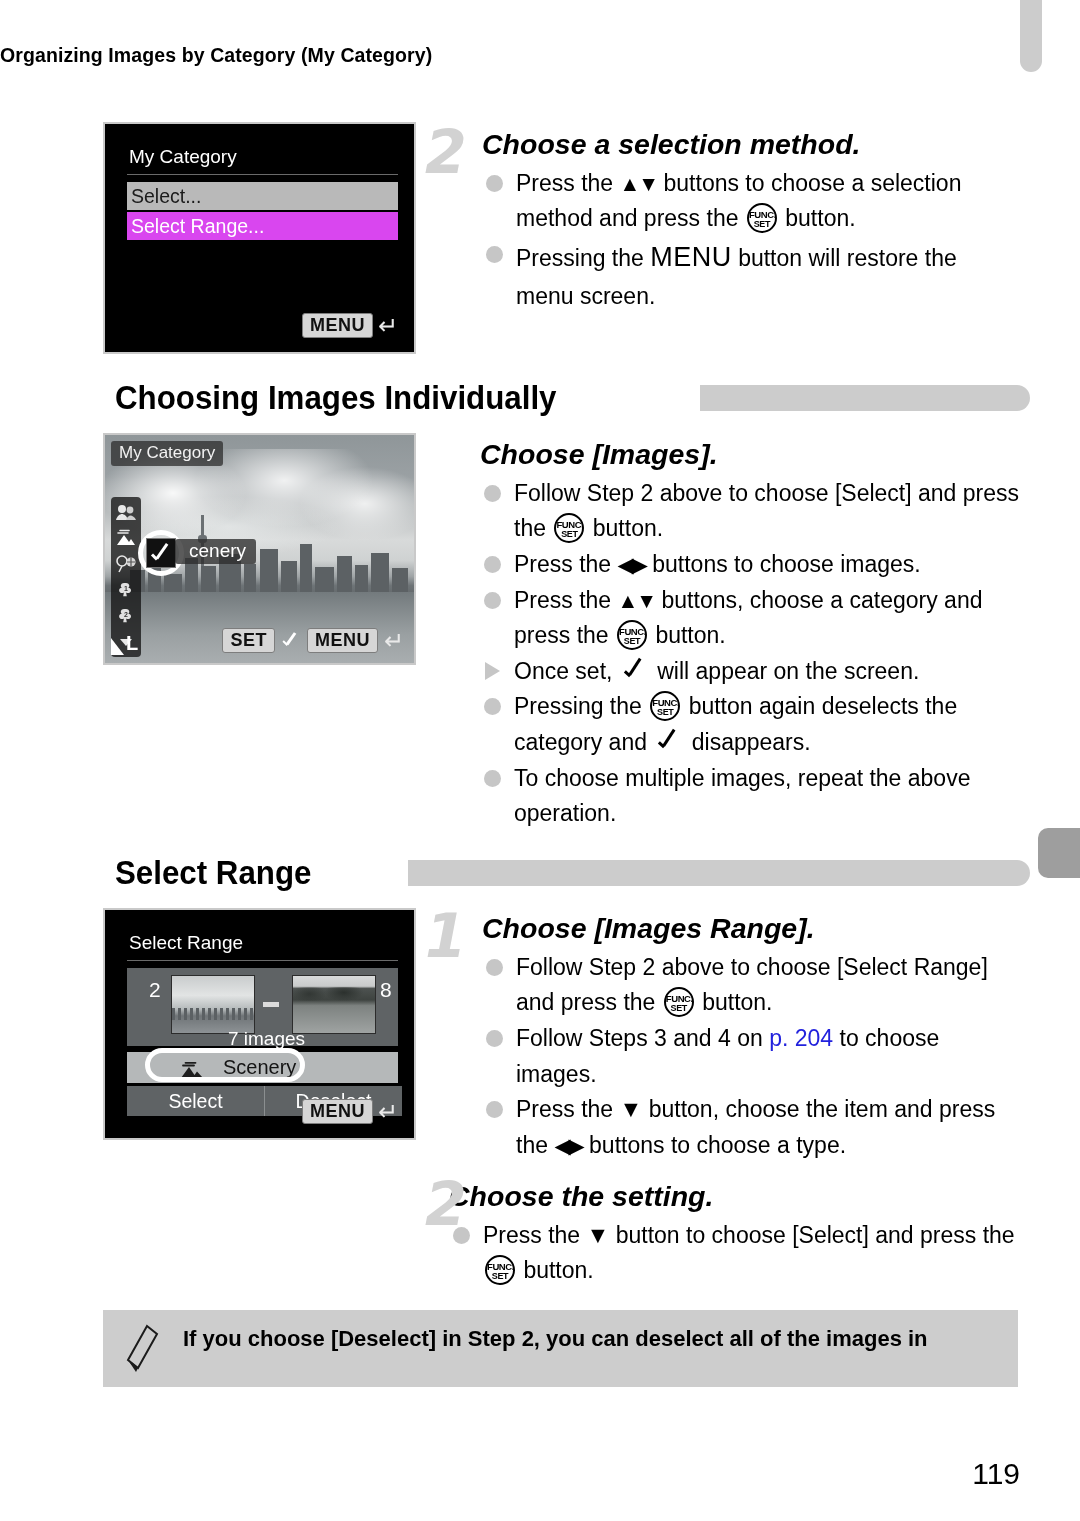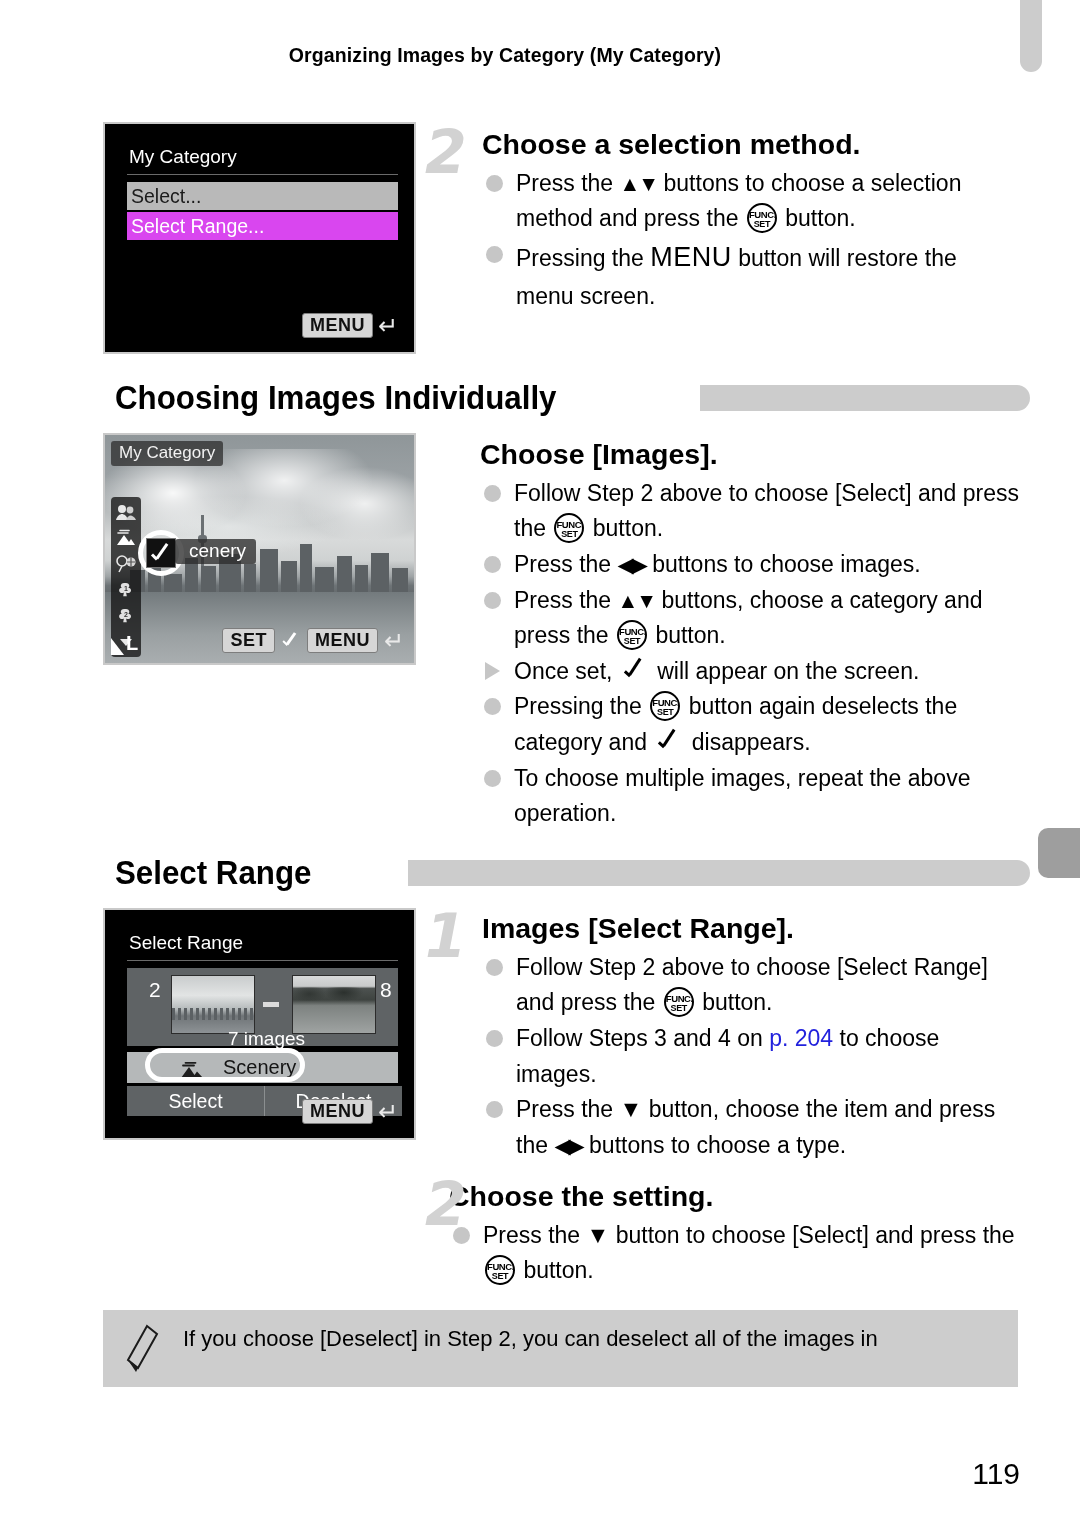--- a/index.html
+++ b/index.html
@@ -9,21 +9,20 @@
     font-family:"Liberation Sans", sans-serif;
     color:#000;
     position:relative;
     overflow:hidden;
   }
   .page{position:relative;width:1080px;height:1521px;}
 
   
   .run-head{
     position:absolute;left:0;top:44px;width:1010px;
-    text-align:center;
     font-weight:bold;font-size:19.5px;letter-spacing:.1px;
   }
   .edge-tab-top{
     position:absolute;right:38px;top:-6px;width:22px;height:78px;
     background:#cccccc;border-radius:0 0 11px 11px;
   }
   .edge-tab-mid{
     position:absolute;right:0px;top:828px;width:42px;height:50px;
     background:#9e9e9e;border-radius:10px 0 0 10px;
   }
@@ -38,21 +37,21 @@
     overflow:hidden;
   }
   .steps{position:absolute;}
   .stepnum{
     position:absolute;left:0;top:-6px;
     font-size:60px;font-weight:bold;color:#d2d2d2;
     font-style:italic;line-height:1;
     font-family:"DejaVu Sans", sans-serif;
   }
   .step-h{
-    font-size:28.5px;font-weight:bold;margin:0 0 4px 0;line-height:1.18;
+    font-size:28.5px;font-weight:bold;margin:0 0 4px 0;line-height:1.18;font-style:italic;
   }
   .blist{margin:0;padding:0;list-style:none;}
   .blist li{
     position:relative;padding-left:34px;
     font-size:23px;line-height:1.55;margin-bottom:0px;
   }
   .blist li .bullet{
     position:absolute;left:4px;top:9px;
     width:17px;height:17px;border-radius:50%;
     background:#c6c6c6;
@@ -270,21 +269,21 @@
   .sr-btns .divider{flex:0 0 1px;background:#8b8f90;}
 
   
   .note{
     position:absolute;left:103px;top:1310px;width:915px;height:77px;
     background:#cdcdcd;
   }
   .note .pencil{position:absolute;left:22px;top:14px;}
   .note .txt{
     position:absolute;left:80px;top:13px;right:22px;
-    font-size:22px;line-height:1.42;
+    font-size:22px;line-height:1.42;font-weight:bold;
   }
 
   .pageno{
     position:absolute;right:60px;bottom:30px;
     font-size:30px;
   }
   .blue{color:#2222dd;}
 </style>
 </head>
 <body>
@@ -461,21 +460,21 @@
 
     <div class="menu-badge">
       <span class="badge">MENU</span>
       <span class="ret">↵</span>
     </div>
   </div>
 
   <div class="steps" style="left:425px;top:912px;width:595px;">
     <div class="stepnum">1</div>
     <div style="margin-left:57px;">
-      <div class="step-h">Images [Select Range].</div>
+      <div class="step-h">Choose [Images Range].</div>
       <ul class="blist">
         <li><span class="bullet"></span>Follow Step 2 above to choose [Select Range] and press the <span class="funcset"><i class="a">FUNC.</i><i class="b">SET</i></span> button.</li>
         <li><span class="bullet"></span>Follow Steps 3 and 4 on <span class="blue">p. 204</span> to choose images.</li>
         <li><span class="bullet"></span>Press the <span>▼</span> button, choose the item and press the <span class="updown">◀▶</span> buttons to choose a type.</li>
       </ul>
     </div>
   </div>
 
   <div class="steps" style="left:425px;top:1180px;width:595px;">
     <div class="stepnum">2</div>

